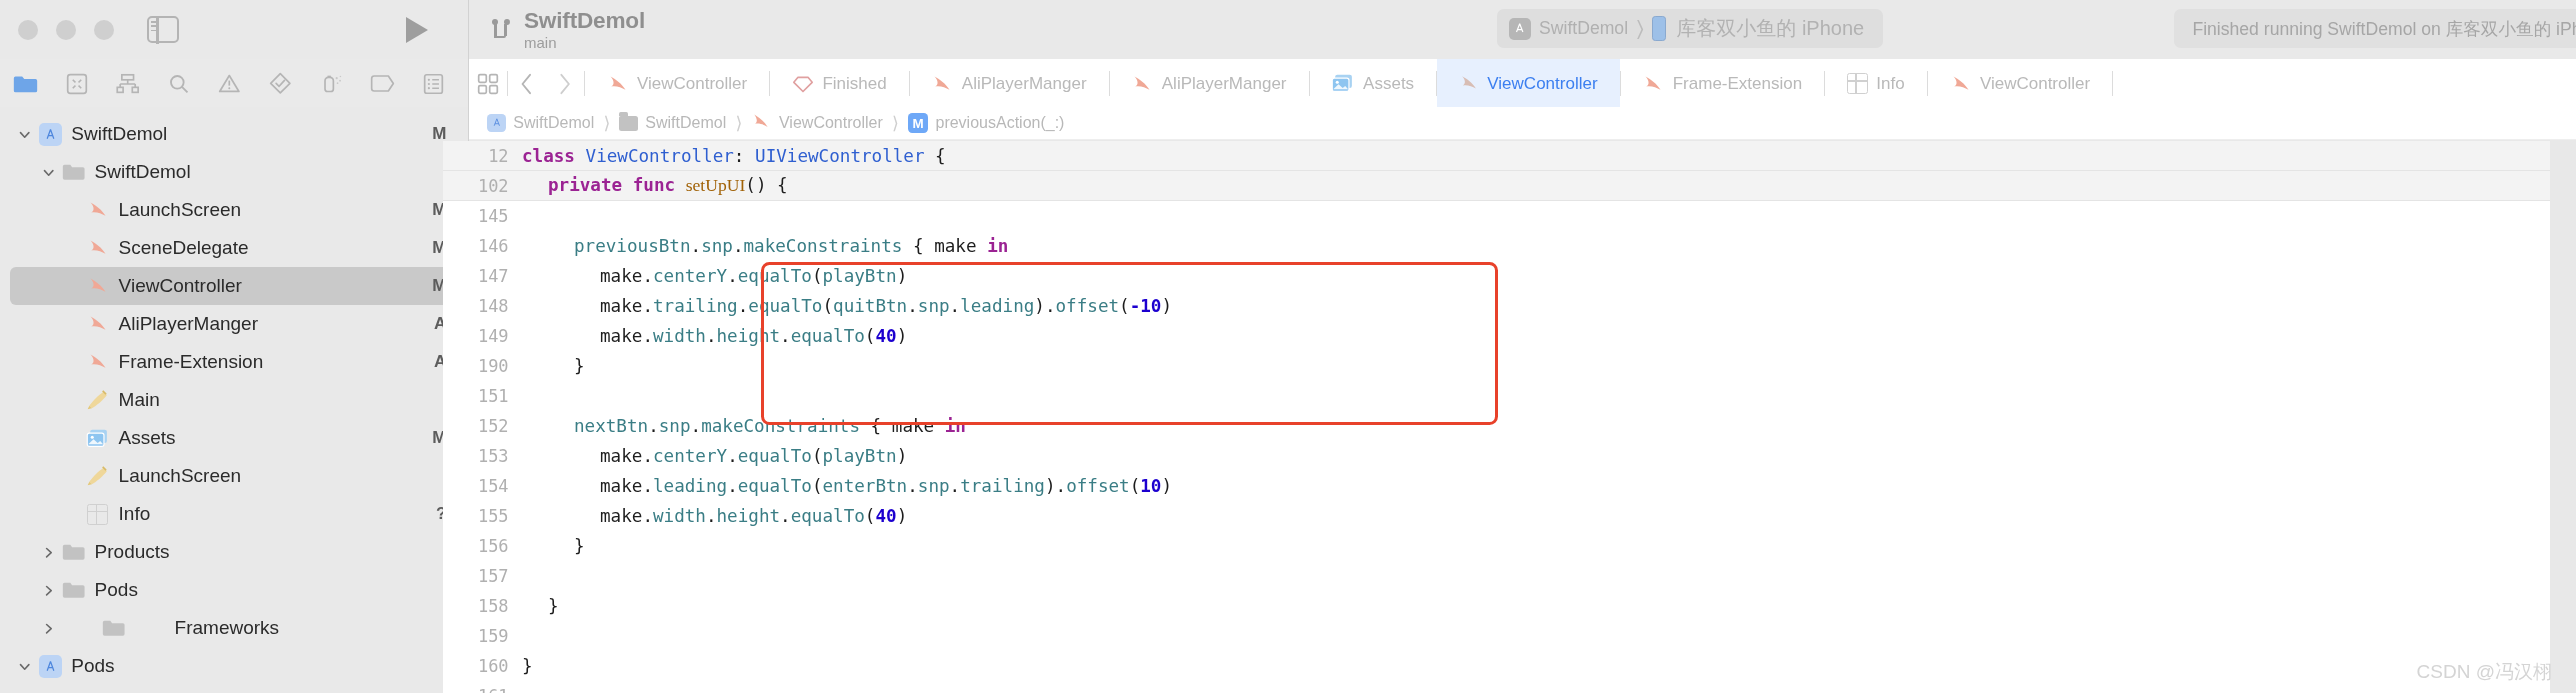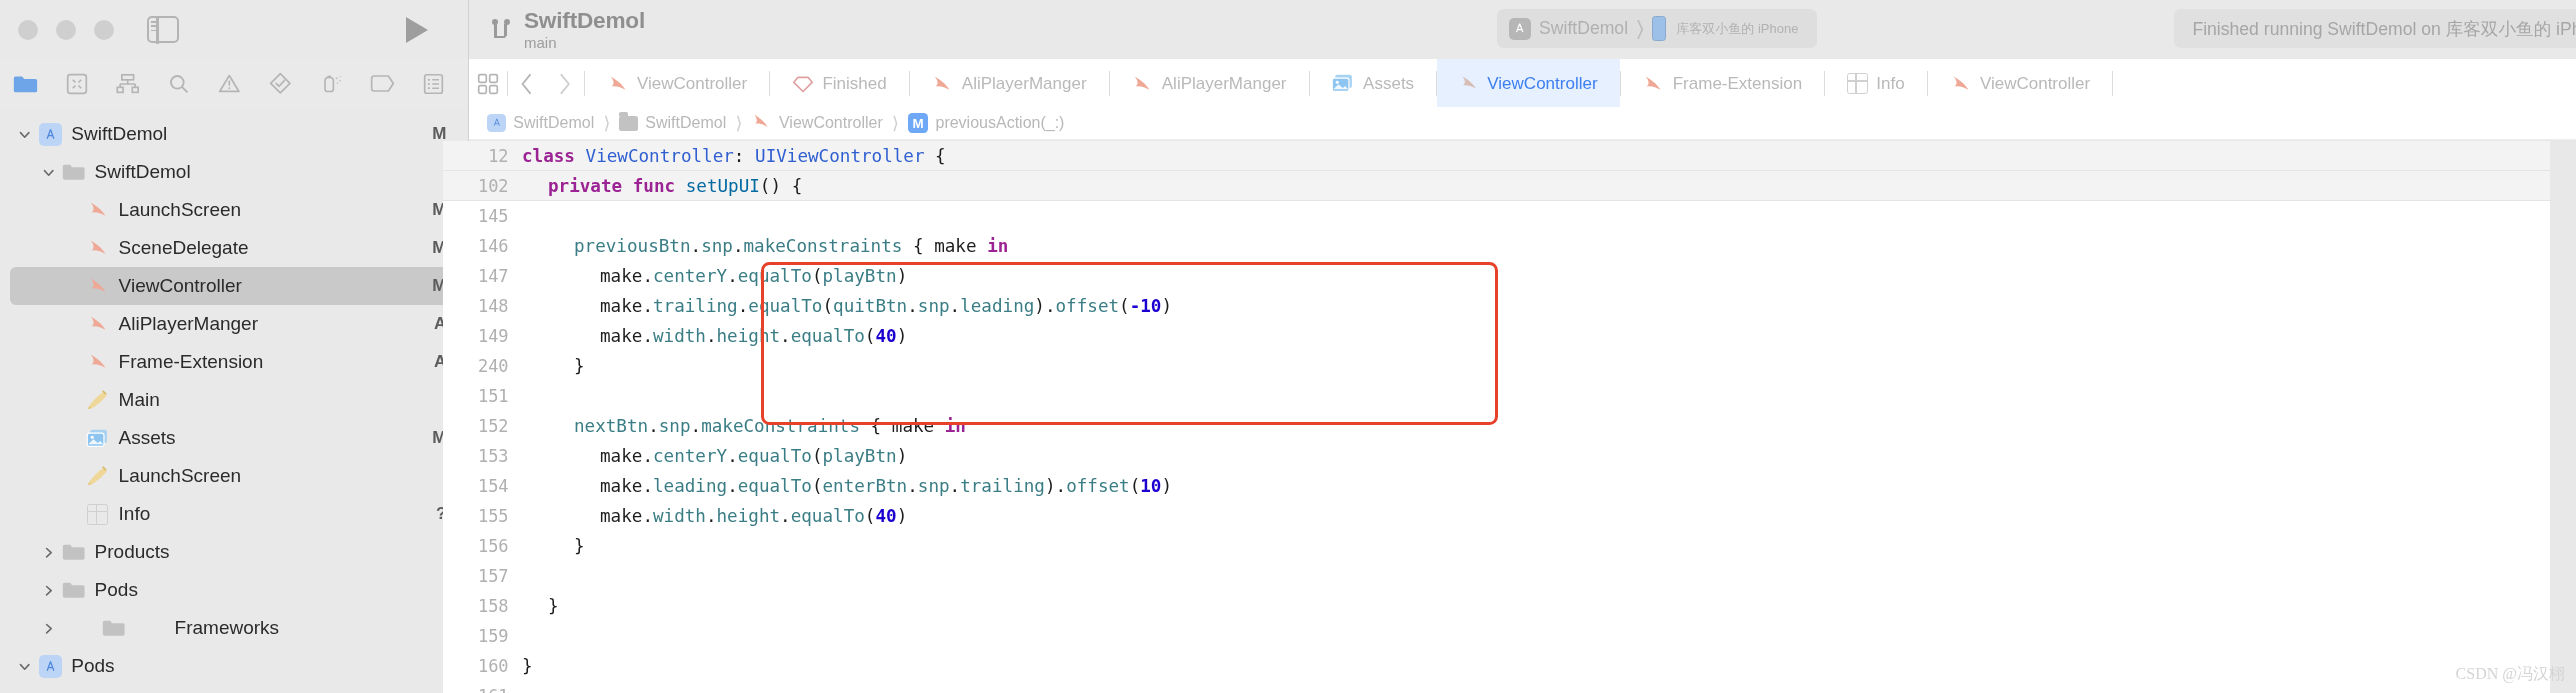--- a/index.html
+++ b/index.html
@@ -74,21 +74,21 @@
     width: 22px; height: 22px; border-radius: 5px; background: #b6b6b6;
     display: flex; align-items: center; justify-content: center; margin-right: 8.4px;
   }
   .appicon svg { display: block; }
   .dest-proj { font-size: 17.6px; color: #b0b0b0; }
   .dest-sep { font-size: 22px; color: #bcbcbc; margin: 0 8.4px; font-weight: 300; }
   .phone-icon {
     width: 14.2px; height: 25px; border: 1.7px solid #8aa9cf;
     border-radius: 3.3px; background: #9dc0e8; margin-right: 10px;
   }
-  .dest-device { font-size: 13px; color: #b2b2b2; }
+  .dest-device { font-size: 20px; color: #b2b2b2; }
 
   .status-pill {
     position: absolute; left: 1705px; top: 9.2px;
     height: 39px; padding: 0 18.4px;
     background: #e0e0e0; border-radius: 6.7px;
     display: flex; align-items: center;
   }
   .status-text { font-size: 17.6px; color: #a6a6a6; white-space: nowrap; }
 
   
@@ -177,36 +177,36 @@
   }
   .codeline.folded { background: #f3f3f3; border-bottom: 0.8px solid #e4e4e4; }
   .gut {
     width: 79px; flex: 0 0 79px; text-align: right; padding-right: 13.4px;
     color: #b0b0b0; font-size: 17px; font-family: "DejaVu Sans Mono", monospace;
   }
   .ctext { white-space: pre; color: #1d1d1d; }
 
   .kw   { color: #9b2393; font-weight: bold; }
   .type { color: #2f5fd0; }
-  .fn   { color: #0369a1; }
+  .fn   { color: #a16207; font-family: Liberation Serif, serif; }
   .prop { color: #3a7d85; }
   .num  { color: #1c00cf; font-weight: bold; }
   .plain{ color: #1d1d1d; }
 
   .annot-box {
     position: absolute; left: 318px; top: 121px;
     width: 737px; height: 163px;
     border: 3.3px solid #e8412a; border-radius: 8.4px;
     pointer-events: none;
   }
 
   .watermark {
-    position: absolute; right: 11px; bottom: 8.4px;
-    font-size: 16px; color: #d4d4d4;
-    font-family: Liberation Serif, serif;
+    position: absolute; right: 24px; bottom: 8.4px;
+    font-size: 19px; color: #d4d4d4;
+    font-family: Liberation Sans, sans-serif;
   }
 </style>
 </head>
 <body>
 
 <div class="app">
 
   <div class="toolbar">
     <div class="toolbar-left">
       <div class="traffic">
@@ -676,21 +676,21 @@
         </div>
         <div class="codeline">
           <span class="gut">148</span>
           <span class="ctext" style="padding-left: 78px;"><span class="plain">make</span><span class="plain">.</span><span class="prop">trailing</span><span class="plain">.</span><span class="prop">equalTo</span><span class="plain">(</span><span class="prop">quitBtn</span><span class="plain">.</span><span class="prop">snp</span><span class="plain">.</span><span class="prop">leading</span><span class="plain">).</span><span class="prop">offset</span><span class="plain">(</span><span class="num">-10</span><span class="plain">)</span></span>
         </div>
         <div class="codeline">
           <span class="gut">149</span>
           <span class="ctext" style="padding-left: 78px;"><span class="plain">make</span><span class="plain">.</span><span class="prop">width</span><span class="plain">.</span><span class="prop">height</span><span class="plain">.</span><span class="prop">equalTo</span><span class="plain">(</span><span class="num">40</span><span class="plain">)</span></span>
         </div>
         <div class="codeline">
-          <span class="gut">240</span>
+          <span class="gut">190</span>
           <span class="ctext" style="padding-left: 52px;"><span class="plain">}</span></span>
         </div>
         <div class="codeline">
           <span class="gut">151</span>
           <span class="ctext" style="padding-left: 0px;"></span>
         </div>
         <div class="codeline">
           <span class="gut">152</span>
           <span class="ctext" style="padding-left: 52px; text-align: right;"><span class="prop">nextBtn</span><span class="plain">.</span><span class="prop">snp</span><span class="plain">.</span><span class="prop">makeConstraints</span><span class="plain"> { make </span><span class="kw">in</span></span>
         </div>

